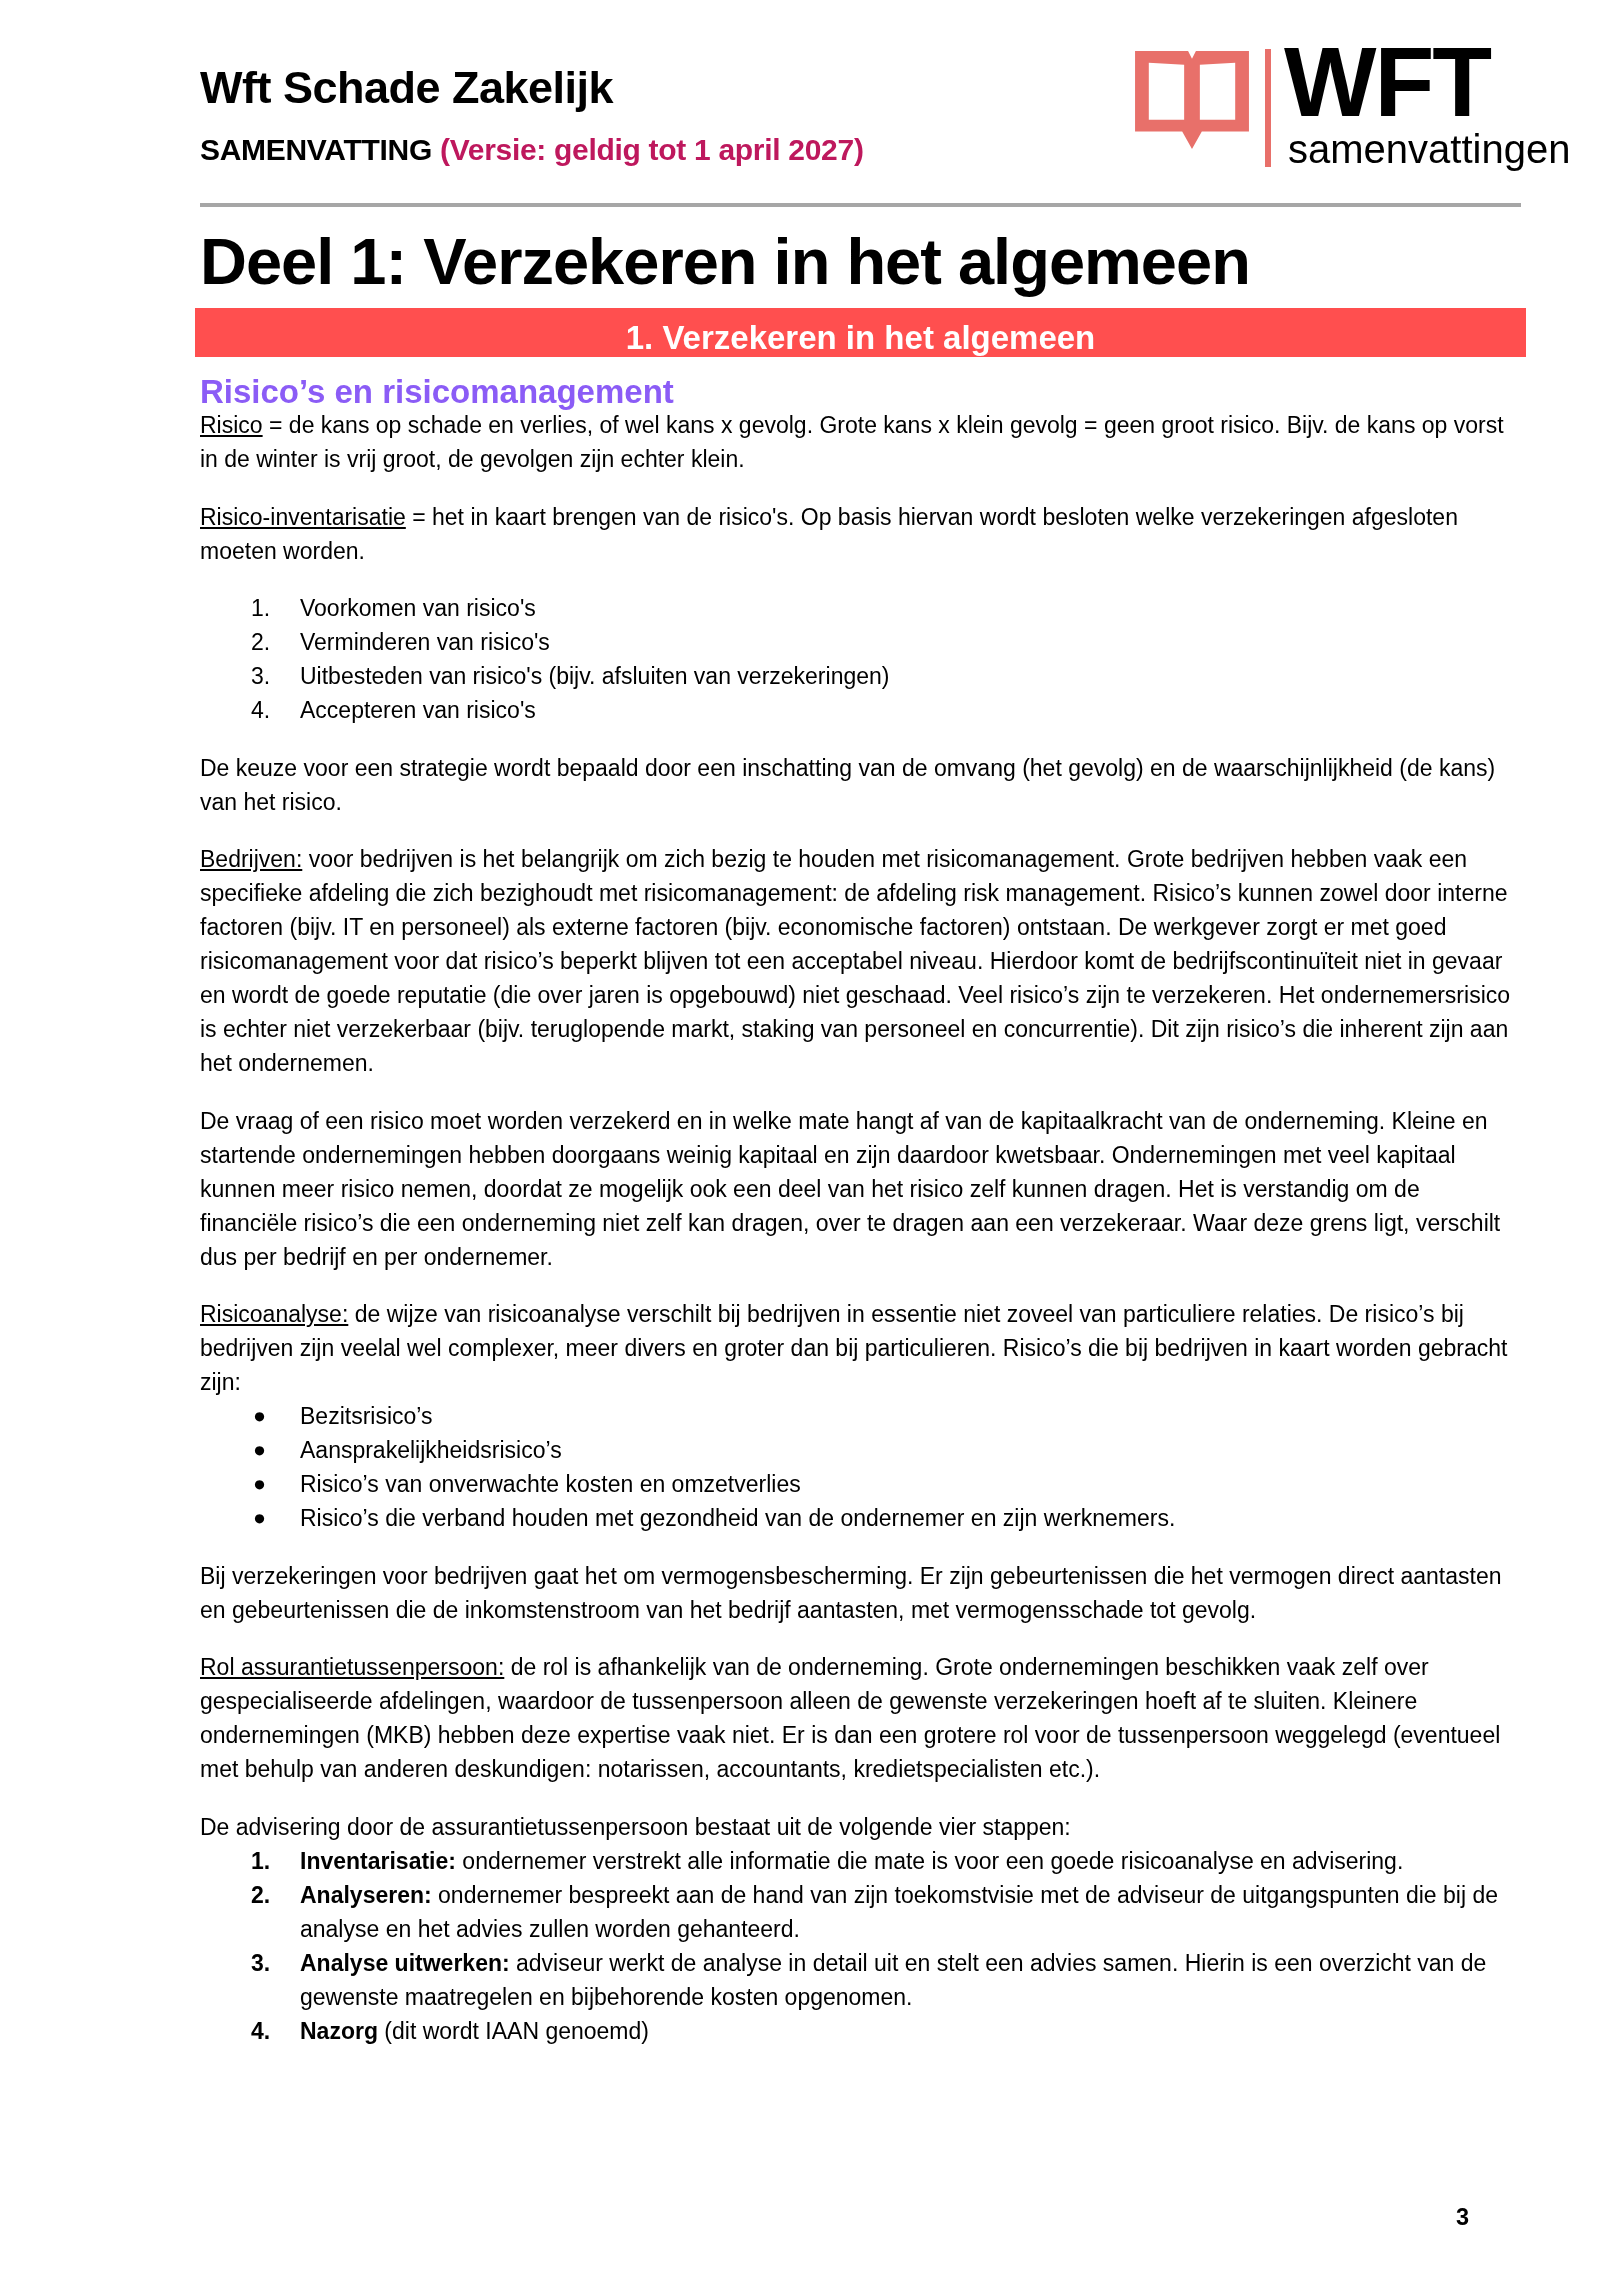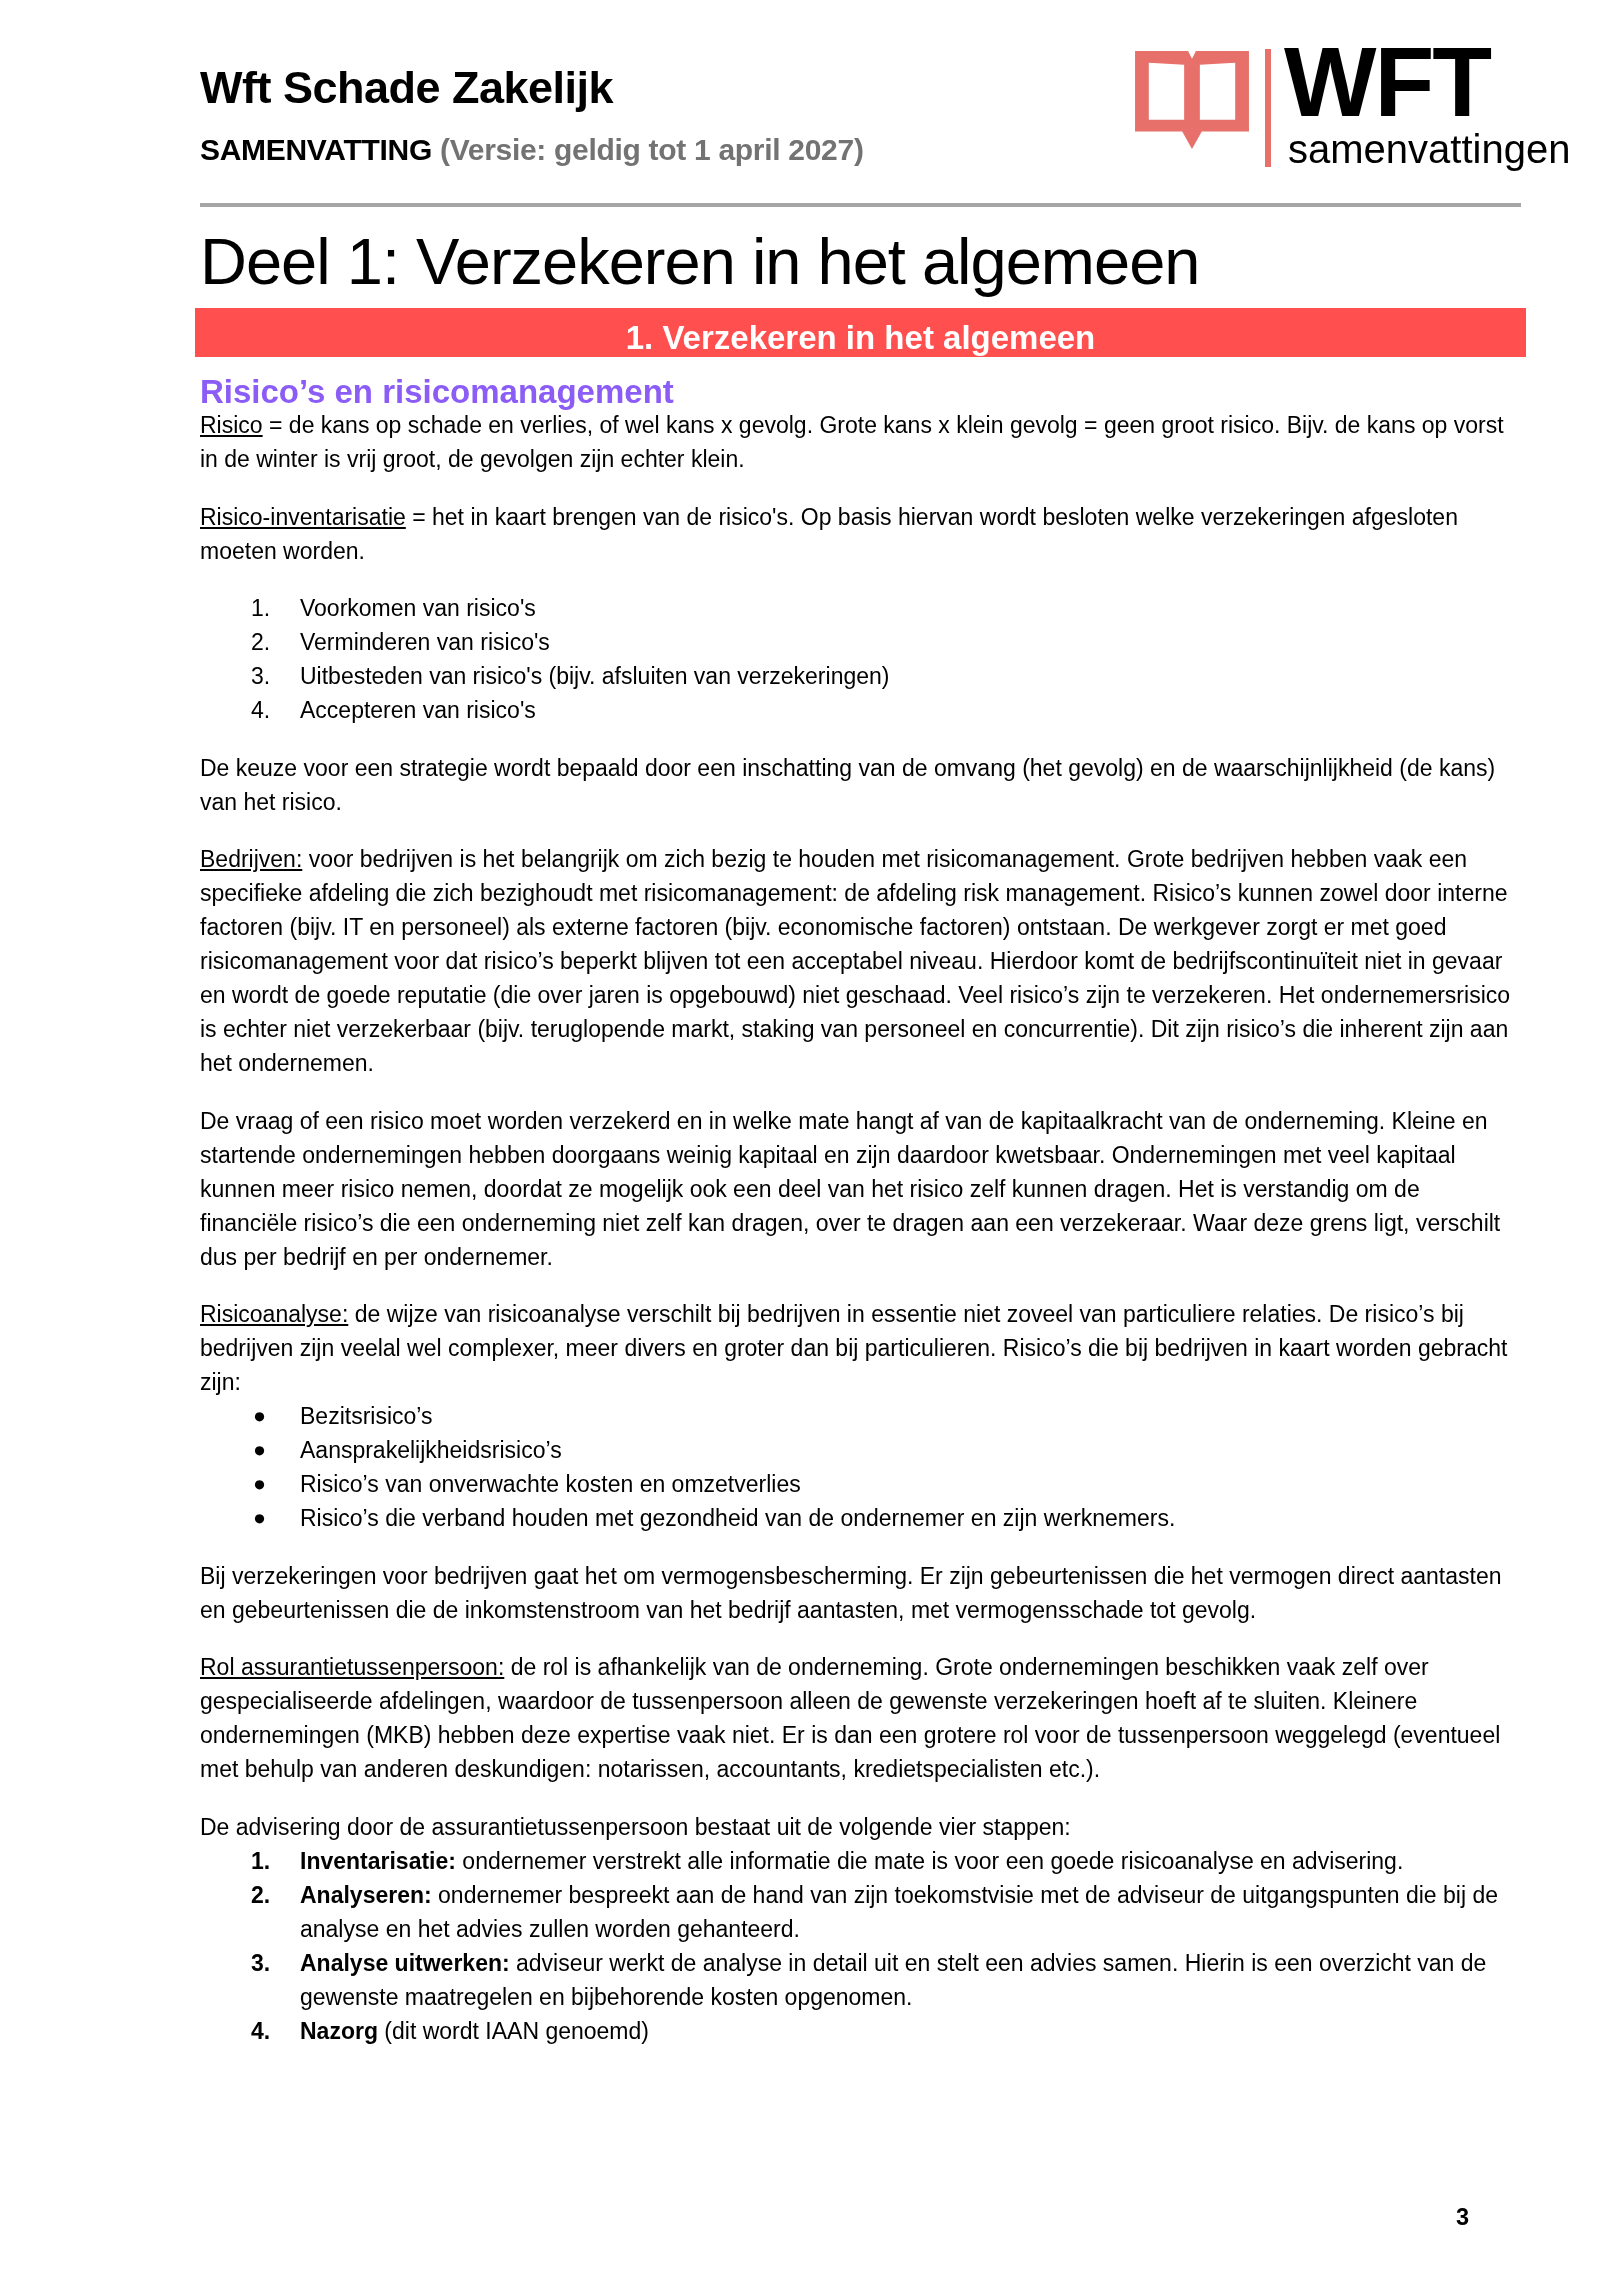--- a/index.html
+++ b/index.html
@@ -5,33 +5,33 @@
   html, body { margin: 0; padding: 0; background: #ffffff; }
   body { width: 1621px; height: 2293px; position: relative; overflow: hidden;
          font-family: "Liberation Sans", sans-serif; color: #000; }
   .page { position: absolute; left: 0; top: 8px; width: 1621px; height: 2261px; margin-left: 45px; }
 
   
   .doc-title { position: absolute; left: 155px; top: 57px; font-size: 45px; font-weight: bold;
                letter-spacing: -0.5px; line-height: 1; }
   .doc-subtitle { position: absolute; left: 155px; top: 127px; font-size: 30px; font-weight: bold;
                   line-height: 1; letter-spacing: -0.3px; }
-  .doc-subtitle .version { color: #737373; }
+  .doc-subtitle .version { color: #be185d; }
   .header-rule { position: absolute; left: 155px; top: 195px; width: 1321px; height: 3.9px; background: #a6a6a6; }
 
   
   .logo { position: absolute; left: 1086px; top: 35px; width: 392px; height: 127px; }
   .logo-book { position: absolute; left: 0; top: 3.9px; width: 122px; height: 108px; }
   .logo-bar { position: absolute; left: 134px; top: 5.9px; width: 5.9px; height: 118px; background: #e8706a; }
   .logo-wft { position: absolute; left: 153px; top: -9.8px; font-size: 98px; font-weight: bold;
               letter-spacing: -2px; line-height: 1; color: #000; }
   .logo-sub { position: absolute; left: 157px; top: 86px; font-size: 40px; color: #000; line-height: 1; }
 
   
-  .part-title { position: absolute; left: 155px; top: 218px; font-size: 65px; font-weight: normal;
+  .part-title { position: absolute; left: 155px; top: 218px; font-size: 65px; font-weight: bold;
                 letter-spacing: -1px; line-height: 1.1; }
   .chapter-bar { position: absolute; left: 150px; top: 300px; width: 1331px; height: 49px; background: #ff4f4f;
                  display: flex; align-items: flex-end; justify-content: center; }
   .chapter-bar span { color: #fff; font-size: 33px; font-weight: bold; }
 
   
   .content { position: absolute; left: 155px; top: 367px; width: 1323px; font-size: 23px; line-height: 34px; }
   .section-heading { color: #8b5cf6; font-weight: bold; font-size: 33px; line-height: 33px; }
   p { margin: 0 0 23.5px 0; }
   p.nomargin { margin: 0; }

